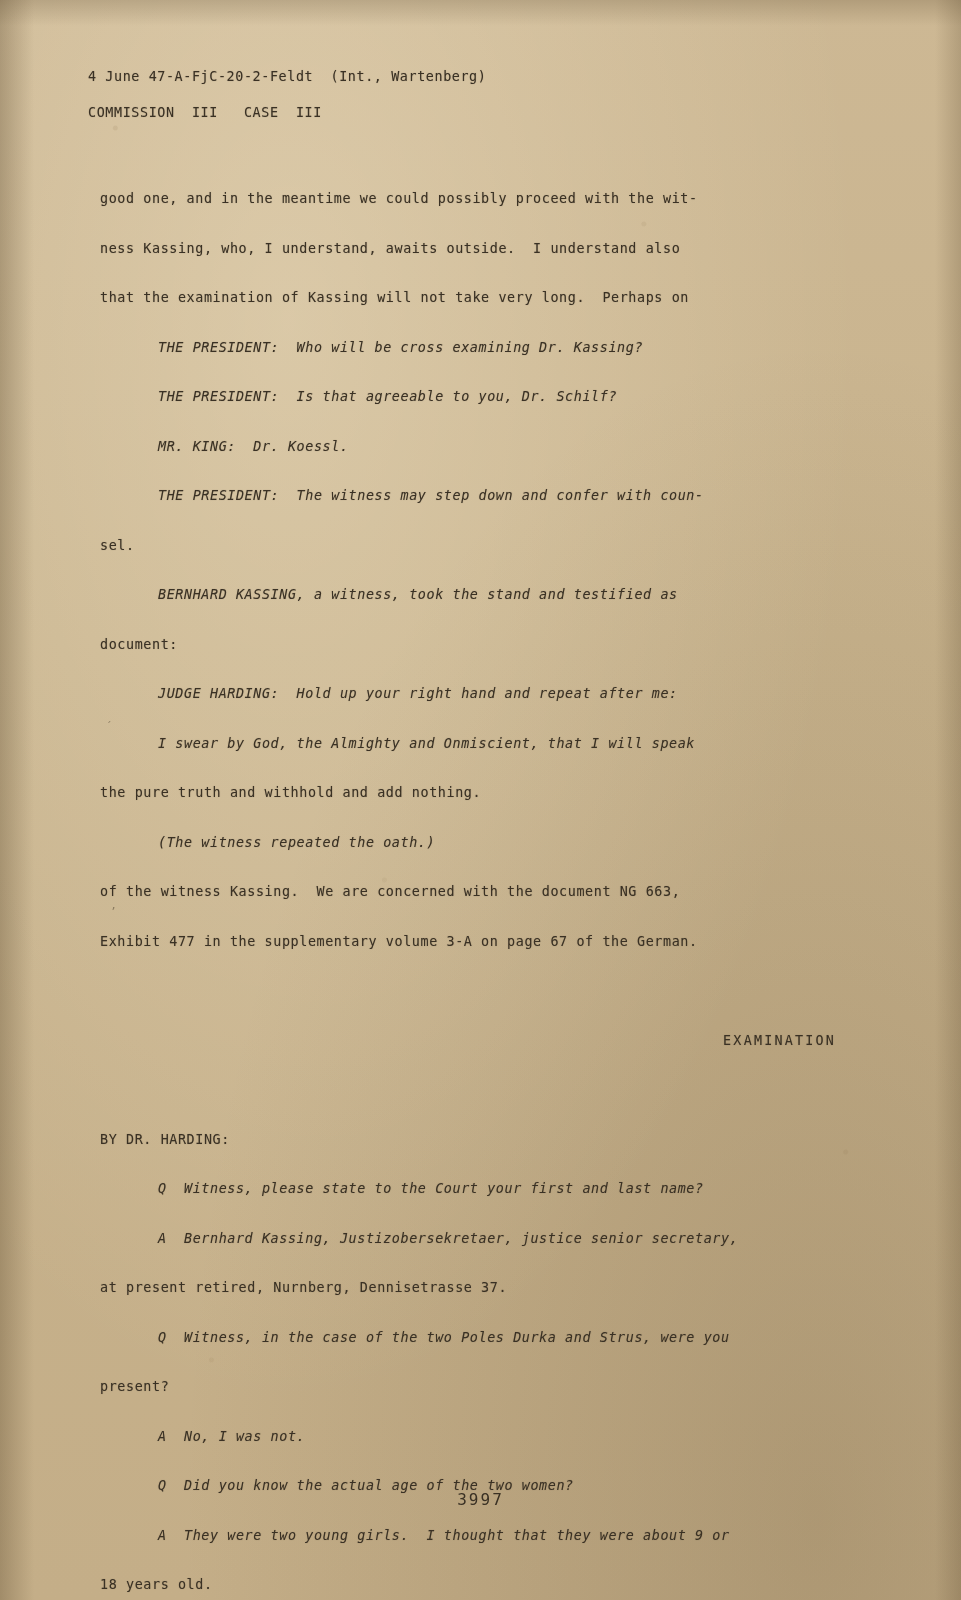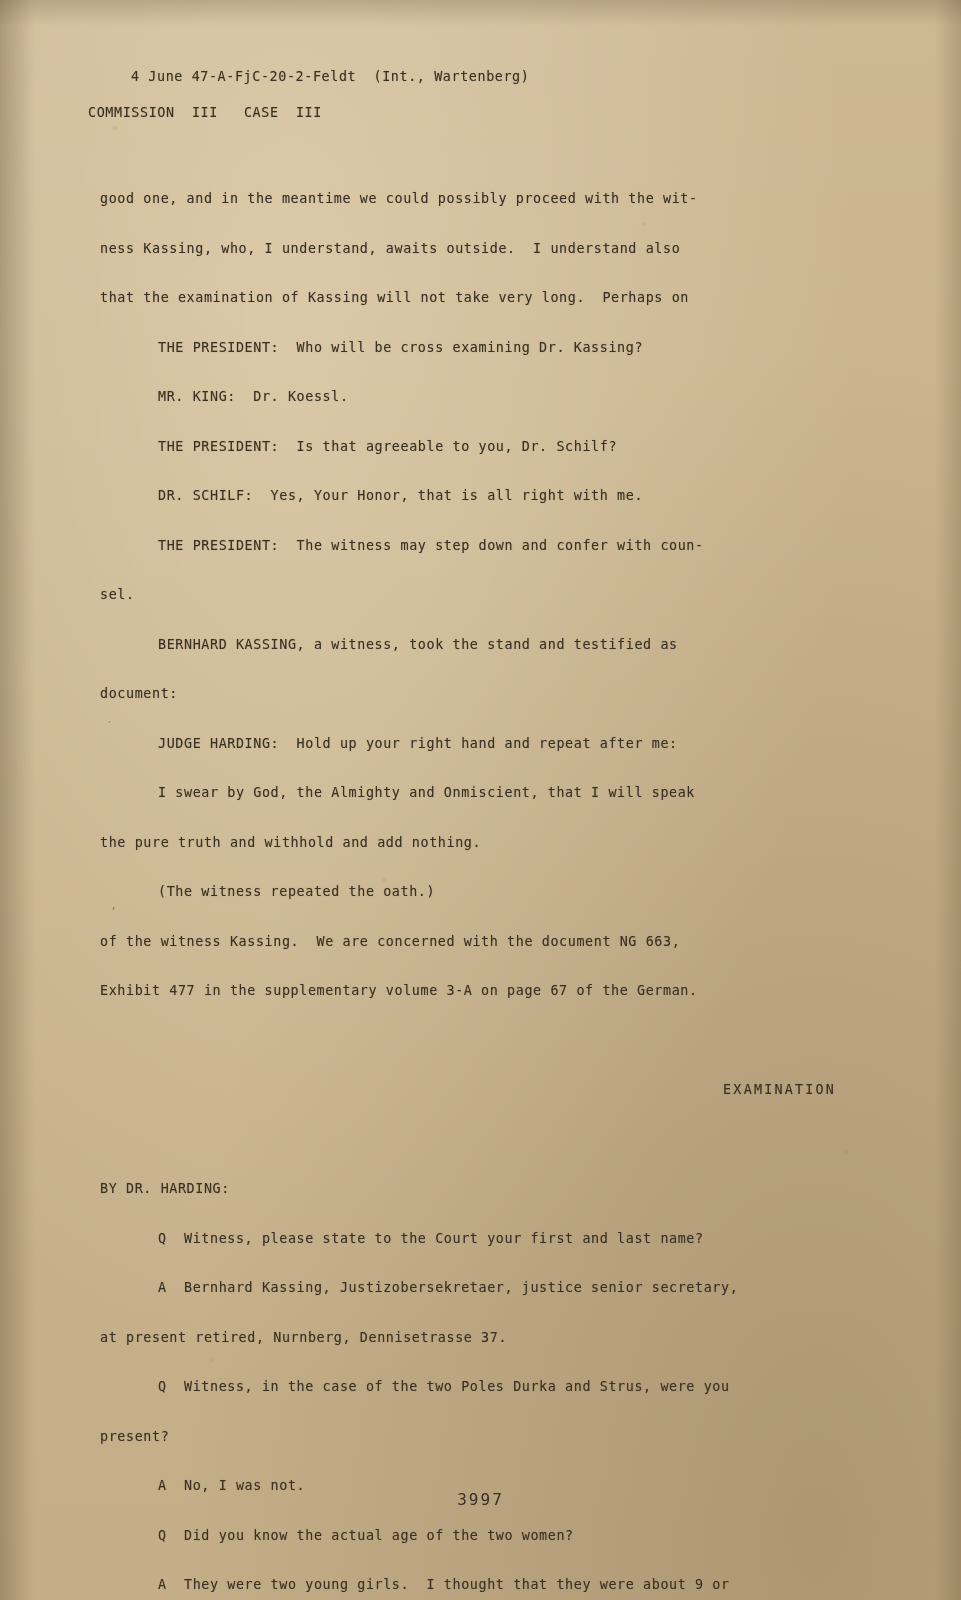--- a/index.html
+++ b/index.html
@@ -61,29 +61,29 @@
     line-height: 37.5px;
     letter-spacing: 0.6px;
     color: #3a3124;
     text-shadow: 0 0 1px rgba(58,49,36,0.35);
   }
 
   .hdr-line {
     line-height: 30px;
     white-space: pre;
   }
-  .hdr-line.first { margin-bottom: 6px; margin-left: 43px; }
+  .hdr-line.first { margin-bottom: 6px; }
 
   .gap-1 { height: 40px; }
 
   p {
     margin: 12px;
     white-space: pre-wrap;
   }
-  .ind { text-indent: 58px; }
+  .ind { text-indent: 58px; font-style: italic; }
   .center {
     text-align: right;
     letter-spacing: 2.2px;
   }
   .blank { height: 37.5px; }
 
   .folio {
     position: absolute;
     left: 0; right: 0;
     top: 1490px;
@@ -113,23 +113,22 @@
 
   <div class="content">
     <div class="hdr-line first">4 June 47-A-FjC-20-2-Feldt  (Int., Wartenberg)</div>
     <div class="hdr-line">COMMISSION  III   CASE  III</div>
     <div class="gap-1"></div>
     <div id="body-host">
         <p class="flush">good one, and in the meantime we could possibly proceed with the wit-</p>
         <p class="flush">ness Kassing, who, I understand, awaits outside.  I understand also</p>
         <p class="flush">that the examination of Kassing will not take very long.  Perhaps on</p>
         <p class="ind">THE PRESIDENT:  Who will be cross examining Dr. Kassing?</p>
+        <p class="ind">THE PRESIDENT:  Is that agreeable to you, Dr. Schilf?</p>
         <p class="ind">MR. KING:  Dr. Koessl.</p>
-        <p class="ind">THE PRESIDENT:  Is that agreeable to you, Dr. Schilf?</p>
-        <p class="ind">DR. SCHILF:  Yes, Your Honor, that is all right with me.</p>
         <p class="ind">THE PRESIDENT:  The witness may step down and confer with coun-</p>
         <p class="flush">sel.</p>
         <p class="ind">BERNHARD KASSING, a witness, took the stand and testified as</p>
         <p class="flush">document:</p>
         <p class="ind">JUDGE HARDING:  Hold up your right hand and repeat after me:</p>
         <p class="ind">I swear by God, the Almighty and Onmiscient, that I will speak</p>
         <p class="flush">the pure truth and withhold and add nothing.</p>
         <p class="ind">(The witness repeated the oath.)</p>
         <p class="flush">of the witness Kassing.  We are concerned with the document NG 663,</p>
         <p class="flush">Exhibit 477 in the supplementary volume 3-A on page 67 of the German.</p>

